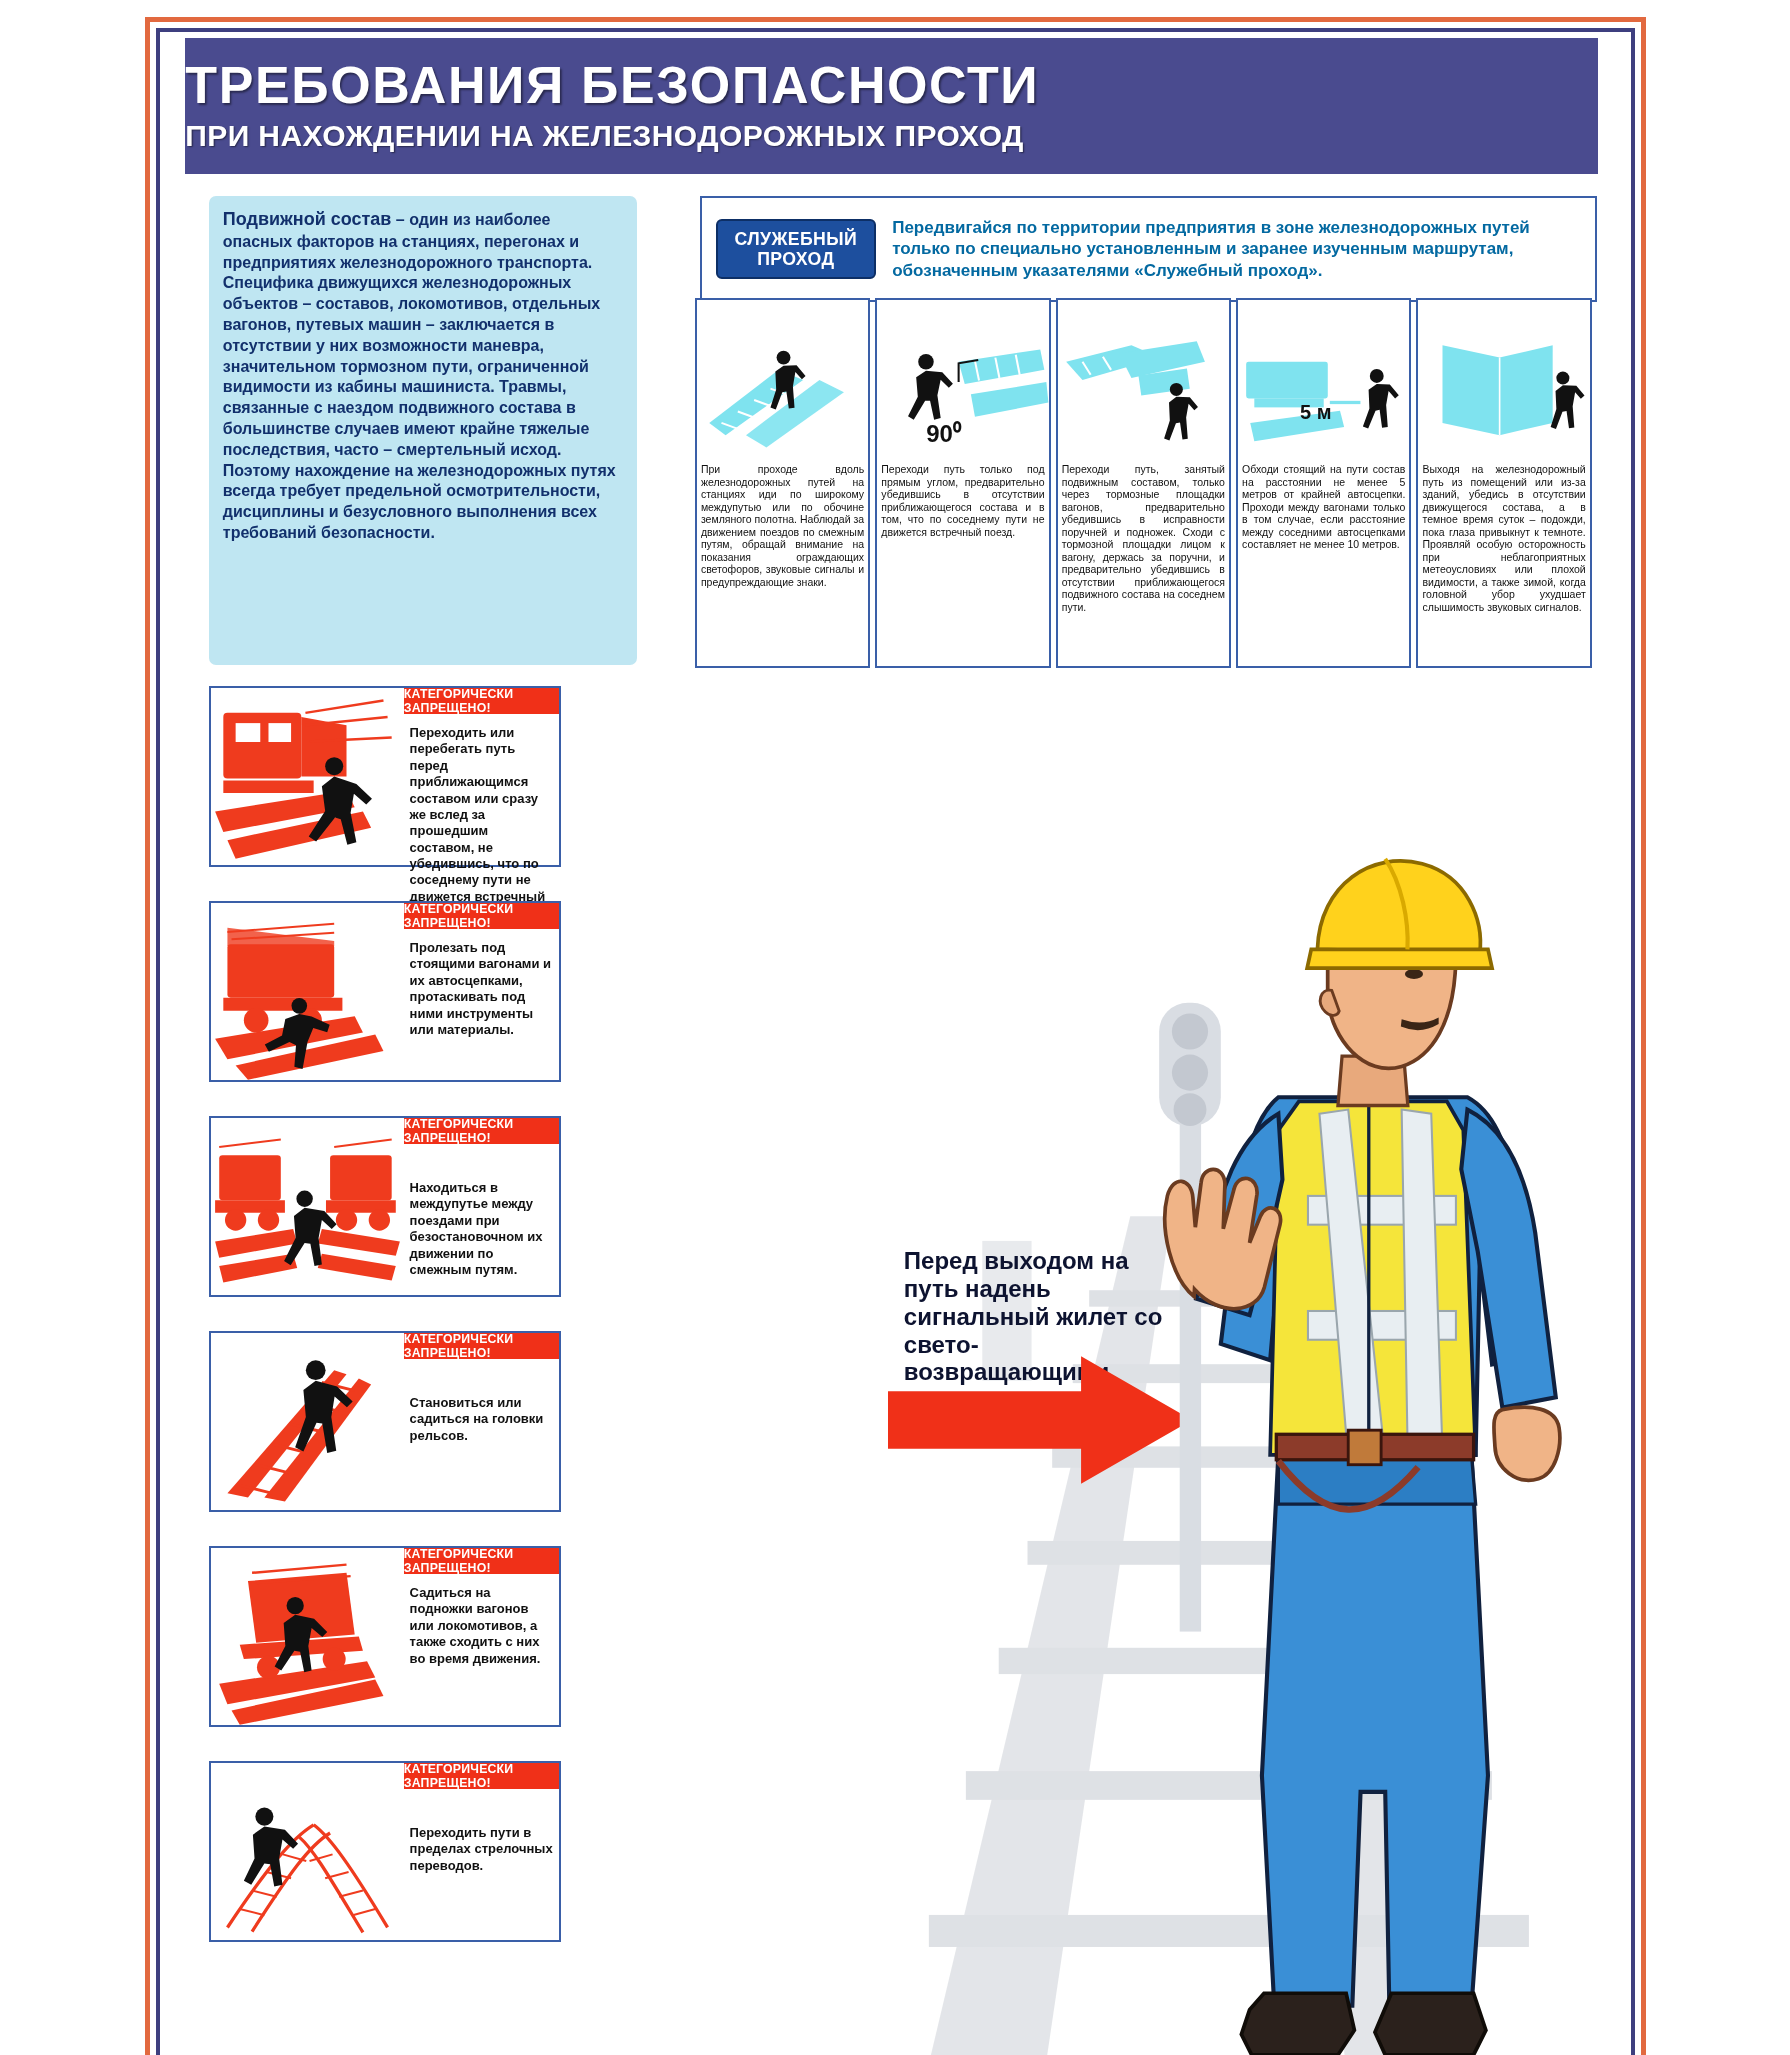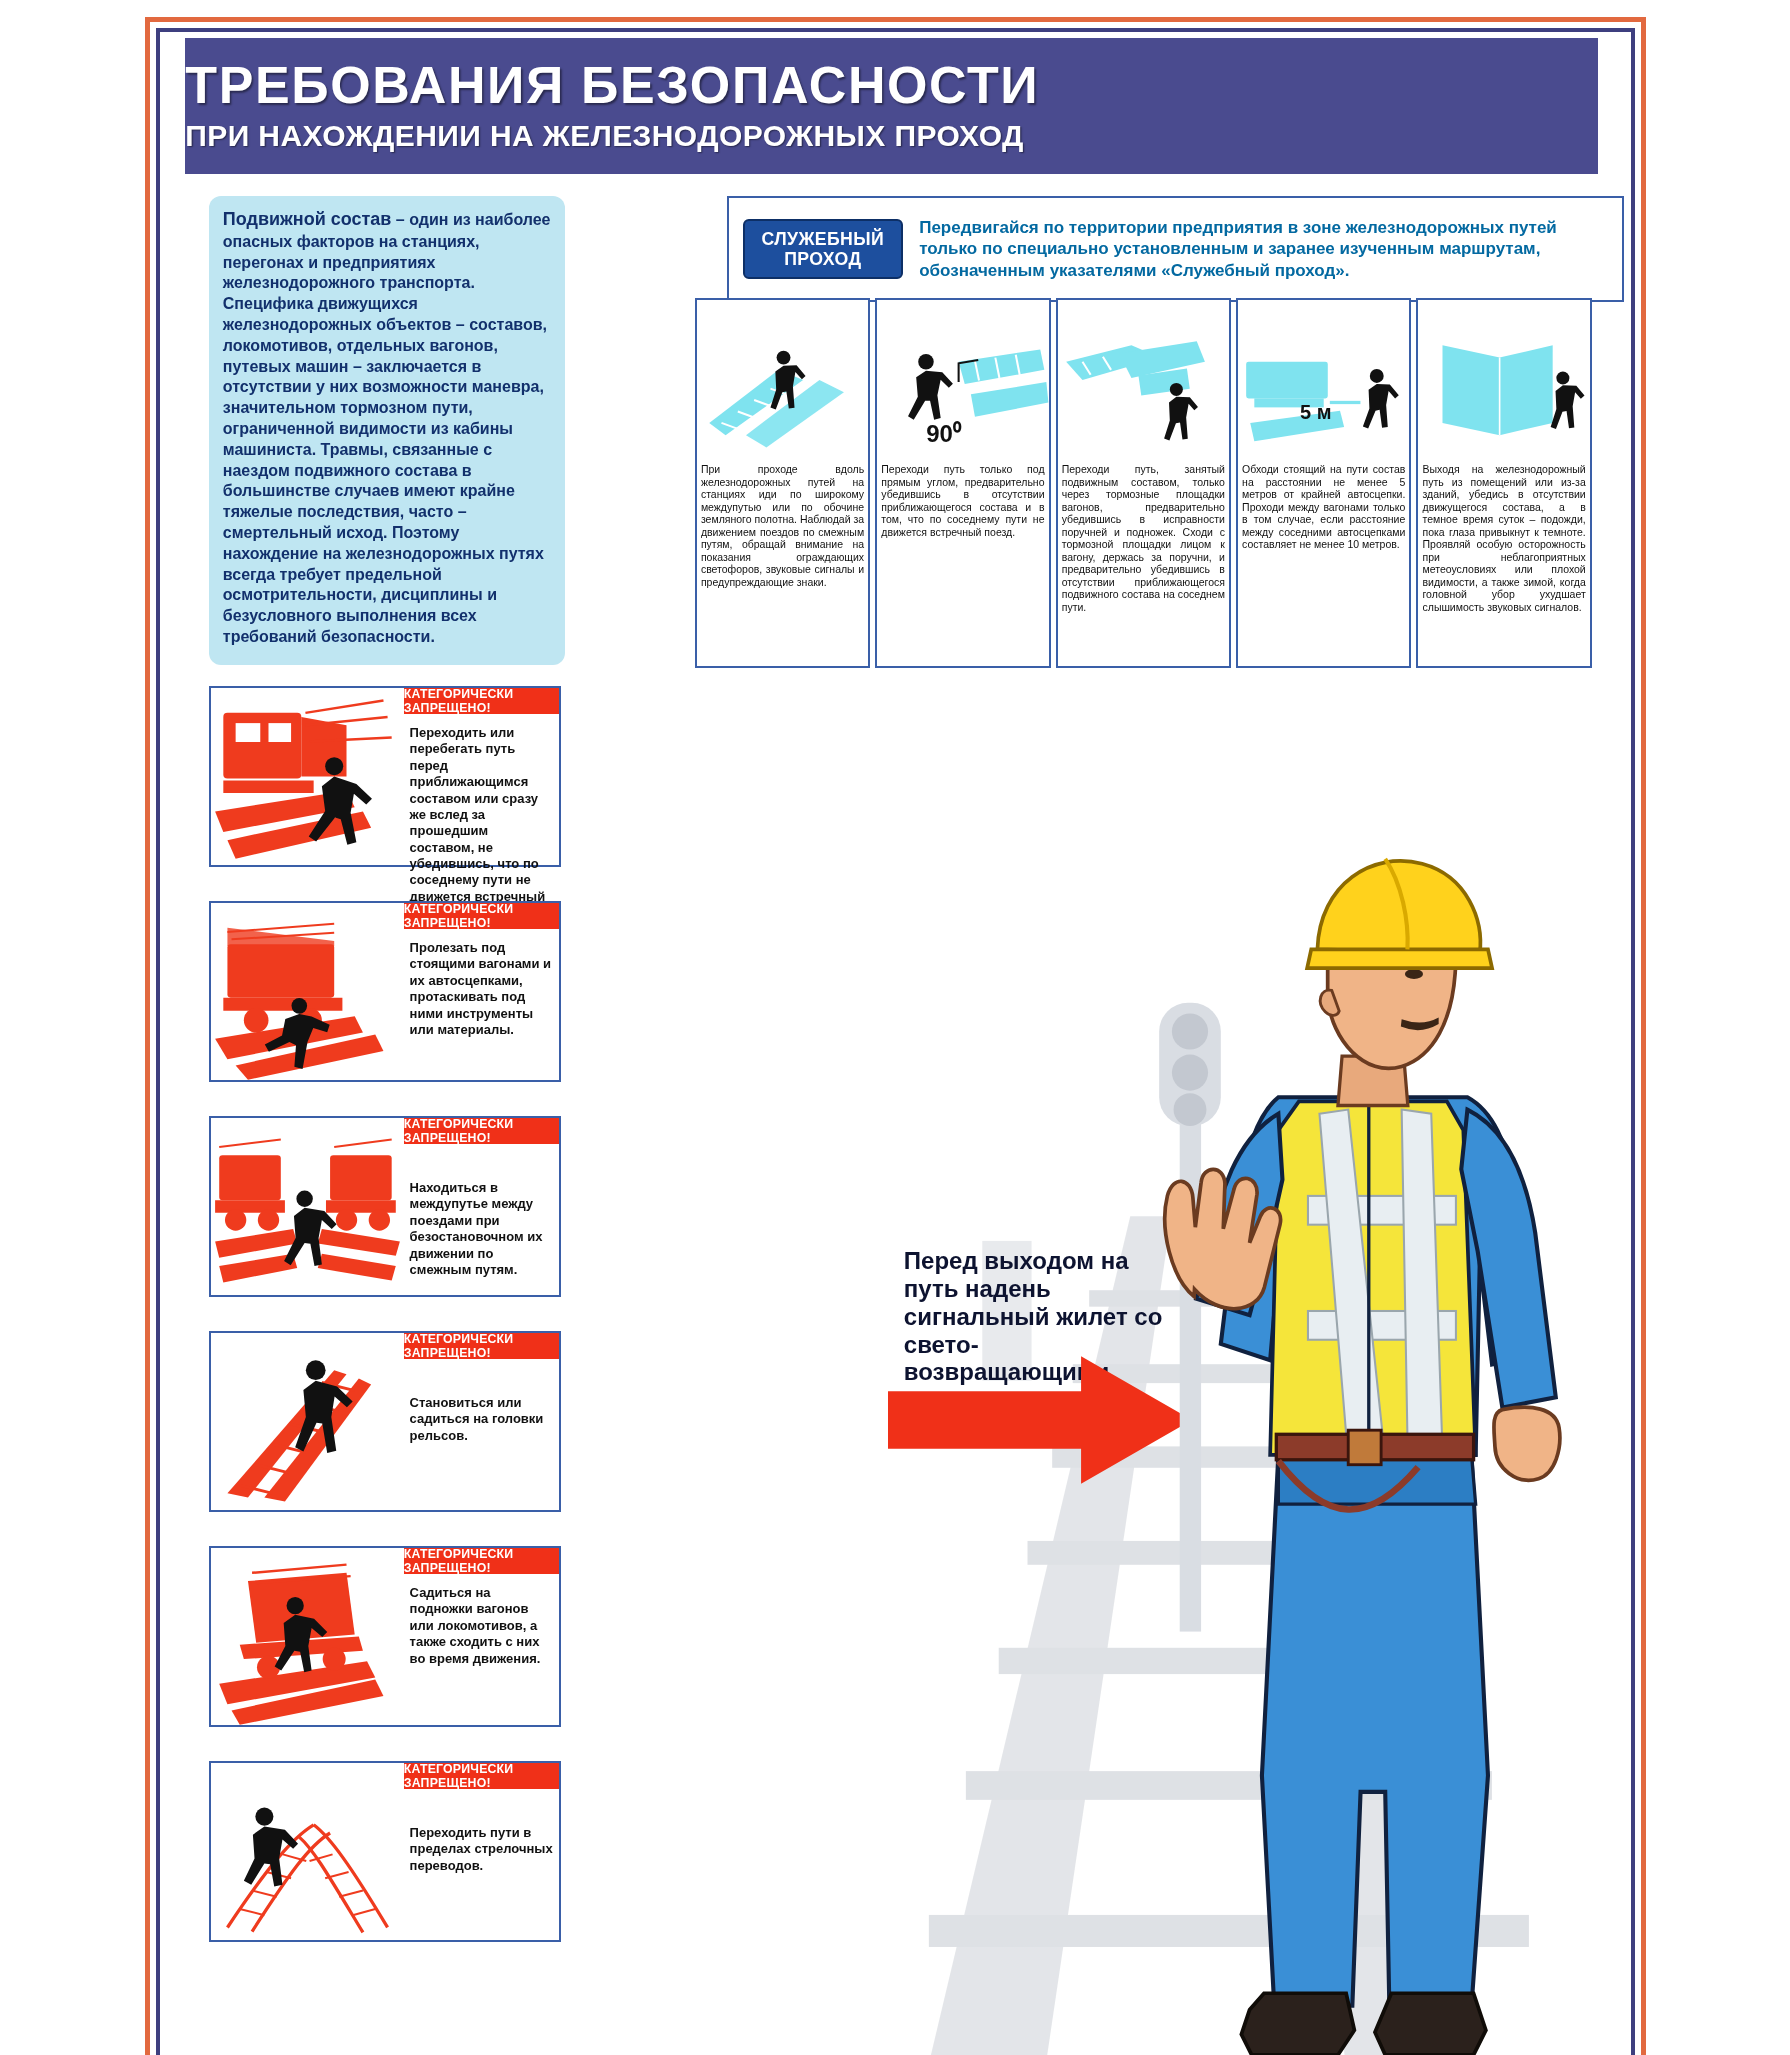--- a/index.html
+++ b/index.html
@@ -44,34 +44,34 @@
     font-size: 30px;
     font-weight: bold;
     letter-spacing: 0.4px;
     margin-top: 6.6px;
     text-shadow: 1.2px 1.2px 1.6px rgba(0,0,0,.45);
   }
   
   .intro {
     position: absolute;
     left: 49px; top: 164px;
-    width: 356px; height: 469px;
+    width: 428px; height: 469px;
     background: #bfe6f2;
-    border-radius: 12px;
+    border-radius: 7px;
     padding: 12.3px 14px;
     color: #12306c;
     font-size: 16px;
     line-height: 1.3;
     font-weight: bold;
   }
   .intro .lead { font-size: 18px; }
   
   .topright {
     position: absolute;
-    left: 567px; top: 164px;
+    left: 540px; top: 164px;
     width: 897px; height: 106px;
     border: 2.1px solid #3a5fa8;
     display: flex; align-items: center;
   }
   .badge {
     margin-left: 14px;
     width: 160px; height: 60px;
     background: #1d4f9e;
     border: 2.1px solid #0d2f66;
     border-radius: 5.8px;

